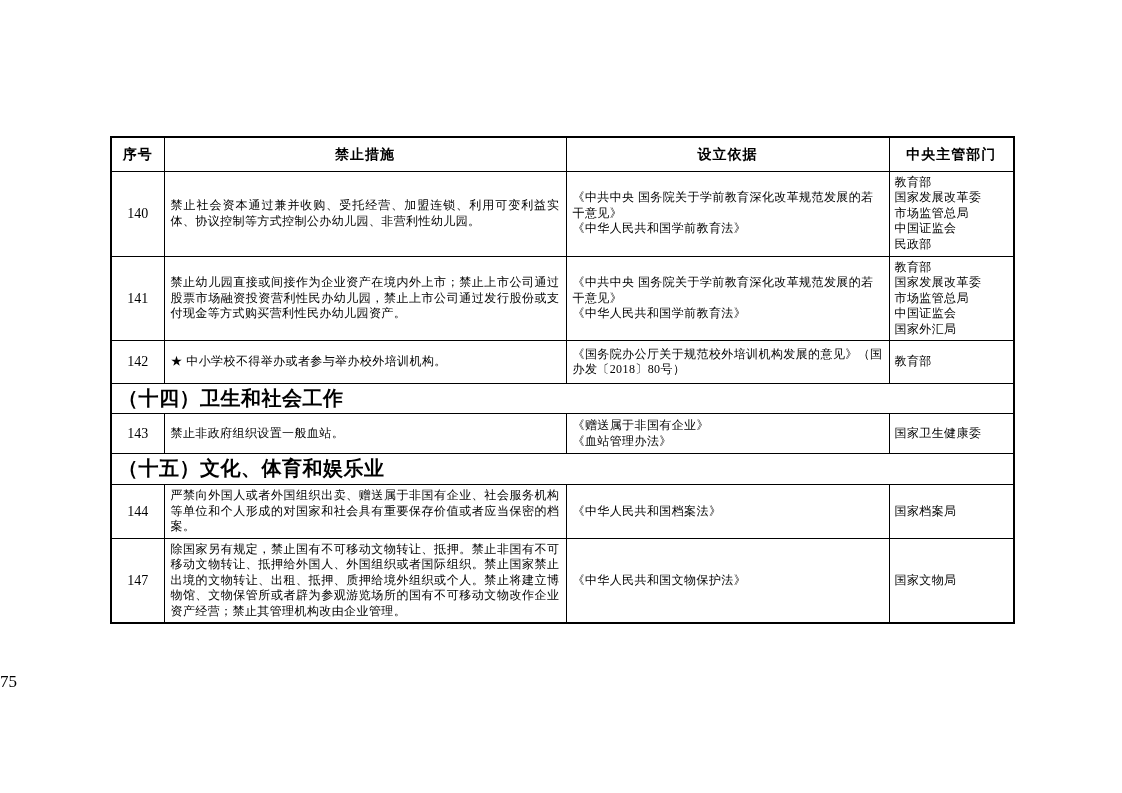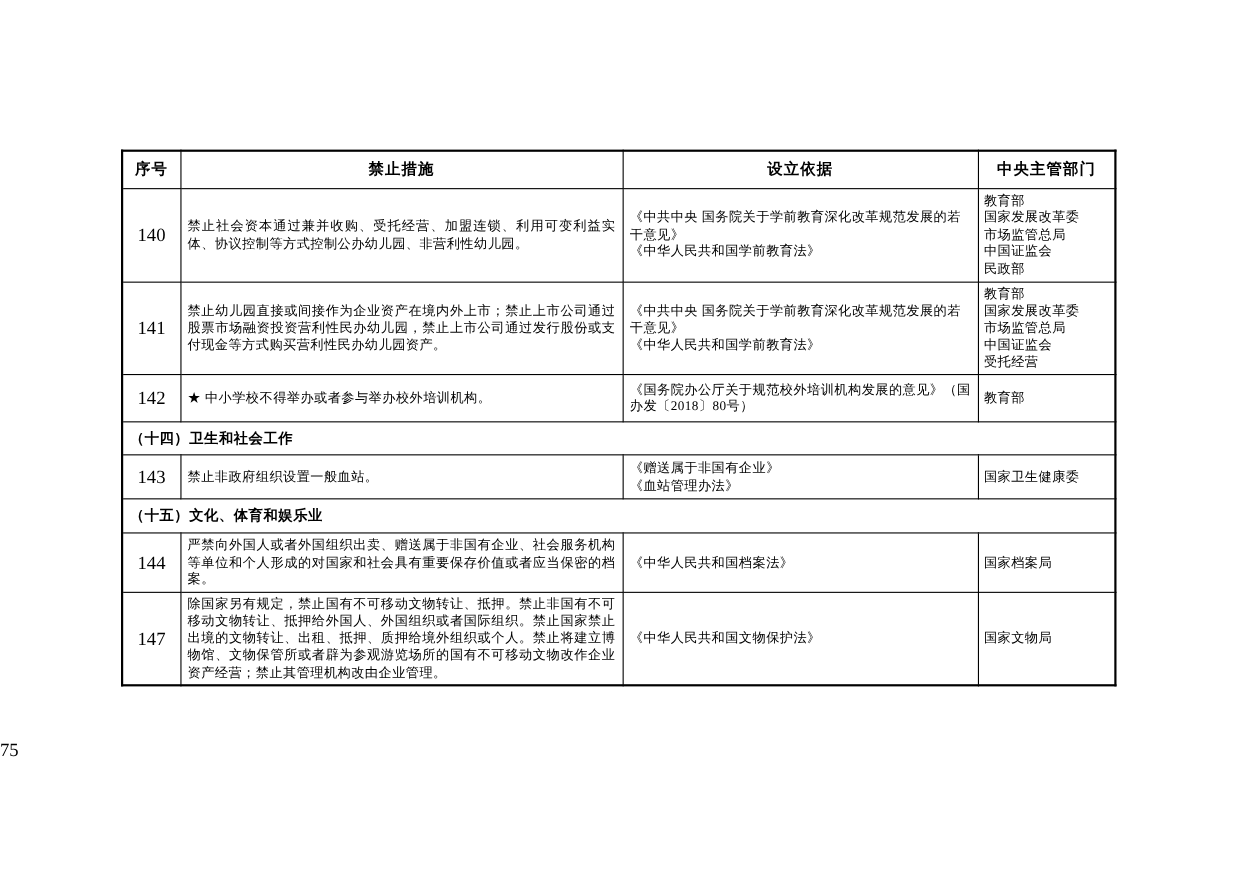--- a/index.html
+++ b/index.html
@@ -24,28 +24,28 @@
     line-height: 15.5px;
     overflow: hidden;
   }
   .doc-table thead th {
     font-size: 14px;
     font-weight: bold;
     text-align: center;
     padding: 7px 4px;
     letter-spacing: 1px;
   }
-  td.no { text-align: center; font-size: 17px; font-family: "Liberation Serif", serif; }
+  td.no { text-align: center; font-size: 14px; font-family: "Liberation Serif", serif; }
   td.measure { text-align: justify; letter-spacing: 0.4px; }
   td.basis { letter-spacing: 0.4px; }
   td.dept { letter-spacing: 0.4px; padding-left: 5px; }
   tr.section-row td.section {
     font-family: "Liberation Sans", "DejaVu Sans", sans-serif;
     font-weight: bold;
-    font-size: 13px;
+    font-size: 20px;
     padding: 5px 4px 5px 6px;
     letter-spacing: 0.5px;
   }
   .pageno {
     position: absolute; left: 0; right: 0; top: 672px;
     text-align: left;
     font-size: 17px;
     font-family: "Liberation Serif", serif;
   }
 </style>
@@ -89,21 +89,21 @@
           <td class="measure">禁止幼儿园直接或间接作为企业资产在境内外上市；禁止上市公司通过股票市场融资投资营利性民办幼儿园，禁止上市公司通过发行股份或支付现金等方式购买营利性民办幼儿园资产。</td>
           <td class="basis">
             <div>《中共中央 国务院关于学前教育深化改革规范发展的若干意见》</div>
             <div>《中华人民共和国学前教育法》</div>
           </td>
           <td class="dept">
             <div>教育部</div>
             <div>国家发展改革委</div>
             <div>市场监管总局</div>
             <div>中国证监会</div>
-            <div>受托经营</div>
+            <div>国家外汇局</div>
           </td>
         </tr>
         <tr style="height: 43px;">
           <td class="no">142</td>
           <td class="measure">★ 中小学校不得举办或者参与举办校外培训机构。</td>
           <td class="basis">
             <div>《国务院办公厅关于规范校外培训机构发展的意见》（国办发〔2018〕80号）</div>
           </td>
           <td class="dept">
             <div>教育部</div>

